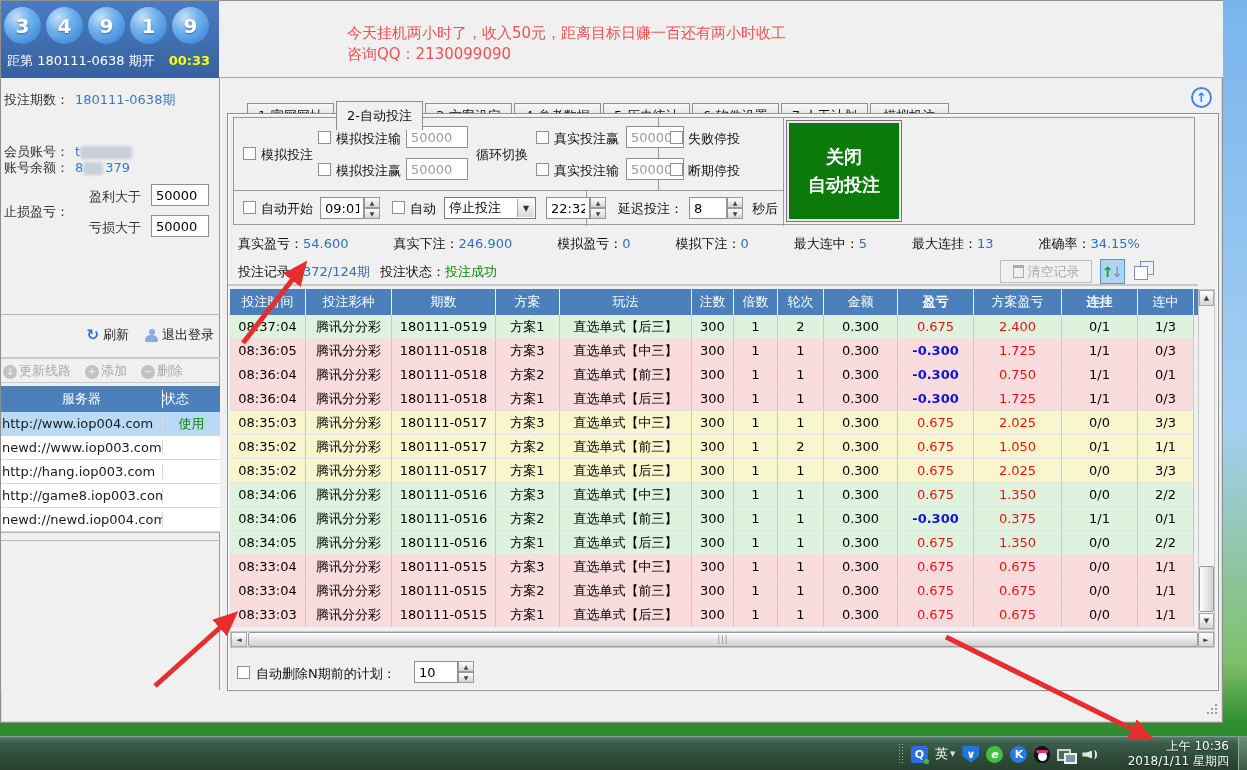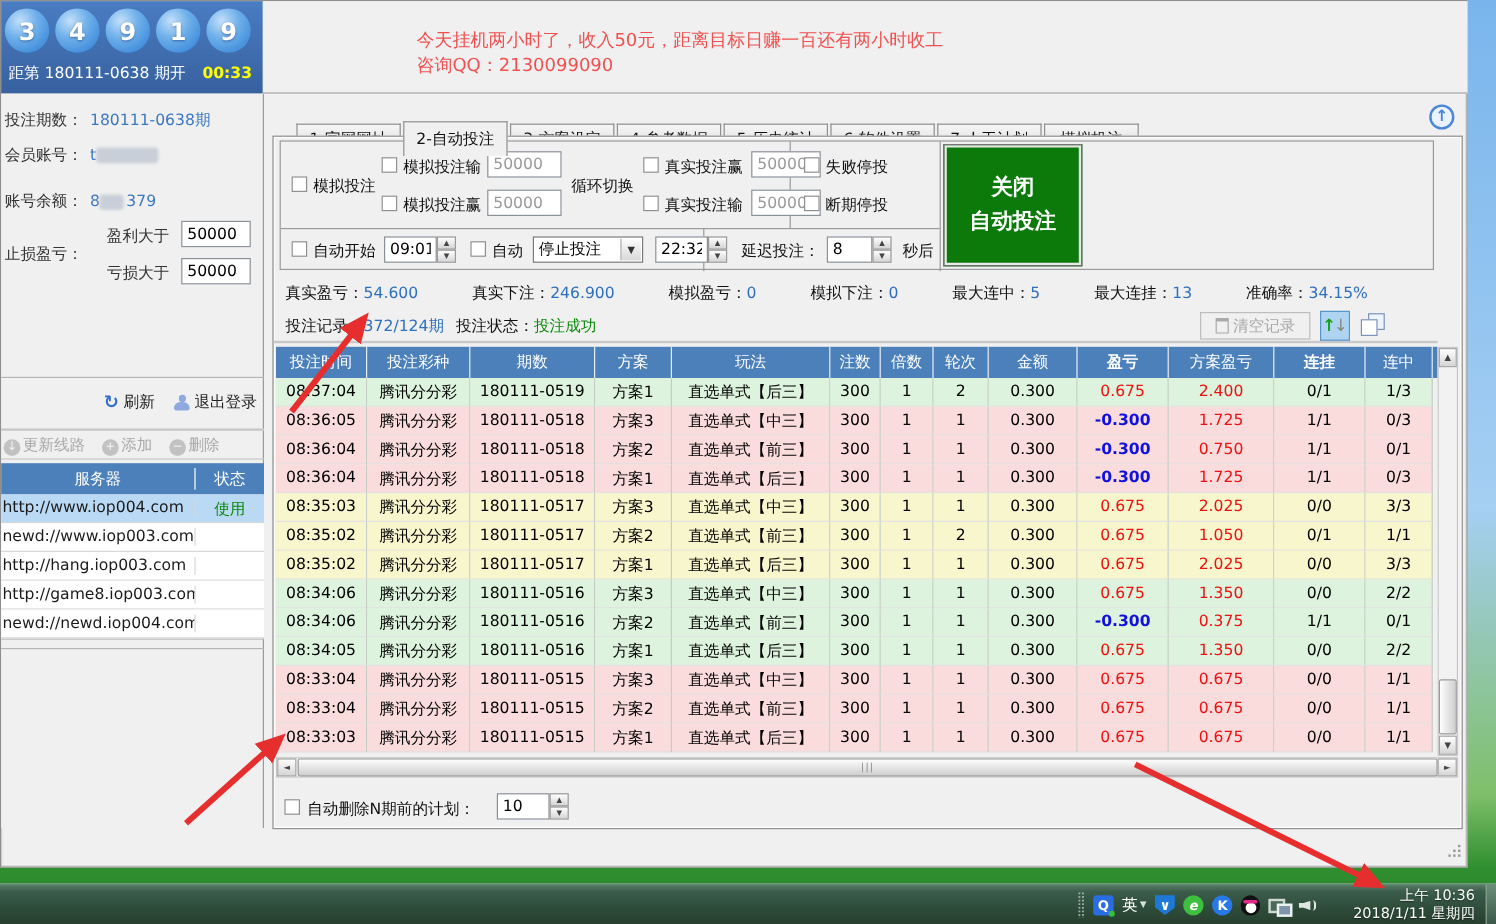--- a/index.html
+++ b/index.html
@@ -31,21 +31,21 @@
   .side-actions .abtn { cursor:pointer; color:#222; display:inline-flex; align-items:center; gap:4px; }
   .ricon { color:#2f6fd0; font-size:15px; font-weight:bold; }
   .personicon { width:13px; height:13px; display:inline-block; position:relative; }
   .personicon:before { content:""; position:absolute; left:3.5px; top:0; width:6px; height:6px; border-radius:50%; background:#8fa9e0; }
   .personicon:after { content:""; position:absolute; left:0; top:6px; width:13px; height:7px; border-radius:6px 6px 2px 2px; background:#8fa9e0; }
   .side-toolbar { position:absolute; left:0; top:279px; width:219px; height:26px; border-top:2px solid #c8c8c8; border-bottom:1px solid #c8c8c8; display:flex; align-items:center; gap:14px; padding-left:2px; font-size:13px; color:#a9a9a9; }
   .gico { display:inline-block; width:14px; height:14px; border-radius:50%; background:#c2c2c2; color:#f4f4f4; font-size:10px; line-height:14px; text-align:center; margin-right:2px; }
   .srv-table { position:absolute; left:0; top:308px; width:219px; font-size:13px; border-bottom:1px solid #b0b0b0; }
   .srv-head { display:flex; background:#4b80ba; color:#fff; height:26px; align-items:center; }
   .srv-head .c1 { width:162px; text-align:center; border-right:1px solid #fff; }
-  .srv-head .c2 { flex:1; text-align:center; }
+  .srv-head .c2 { flex:1; }
   .srv-row { display:flex; height:24px; align-items:center; background:#fff; border-bottom:1px solid #d8d8d8; }
   .srv-row .c1 { width:162px; padding-left:1px; color:#1a1a1a; overflow:hidden; white-space:nowrap; border-right:1px solid #d8d8d8; }
   .srv-row .c2 { flex:1; text-align:center; color:#0a8a0a; }
   .srv-row.sel { background:#b9d9f5; }
   .sep3 { position:absolute; left:0; top:462px; width:219px; border-top:1px solid #b5b5b5; }
 
   
   .tabbar { position:absolute; left:230px; top:100px; height:29px; display:flex; align-items:center;padding-left:16px; }
   .tab { height:25px; min-width:79px; padding:0 10px; margin-right:2px; background:linear-gradient(180deg,#f6f6f6,#d7d7d7); border:1px solid #8f8f8f; border-bottom:none; font-size:13px; display:flex; align-items:center; justify-content:center; color:#111; cursor:pointer; }
   .tab.active { height:29px; background:#f0f0f0; font-size:13px; position:relative; z-index:2; }
@@ -161,21 +161,21 @@
       <div class="marquee">
         <div>今天挂机两小时了，收入50元，距离目标日赚一百还有两小时收工</div>
         <div>咨询QQ：2130099090</div>
       </div>
     </div>
 
     <div class="sidebar">
       <div class="sfield" style="top:13px">
         <span>投注期数：</span><span class="val">180111-0638期</span>
       </div>
-      <div class="sfield" style="top:42px">
+      <div class="sfield" style="top:65px">
         <span>会员账号：</span><span class="val">t</span><span class="blurbox" style="width:52px"></span>
       </div>
       <div class="sfield" style="top:81px">
         <span>账号余额：</span><span class="val">8</span><span class="blurbox" style="width:20px"></span><span class="val" style="margin-left:2px">379</span>
       </div>
       <div class="slabel" style="left:3px;top:125px">止损盈亏：</div>
       <div class="slabel" style="left:88px;top:110px">盈利大于</div>
       <input class="tbox" style="position: absolute; left: 150px; top: 106px; width: 58px; height: 22px;" value="50000">
       <div class="slabel" style="left:88px;top:141px">亏损大于</div>
       <input class="tbox" style="position: absolute; left: 150px; top: 137px; width: 58px; height: 22px;" value="50000">

